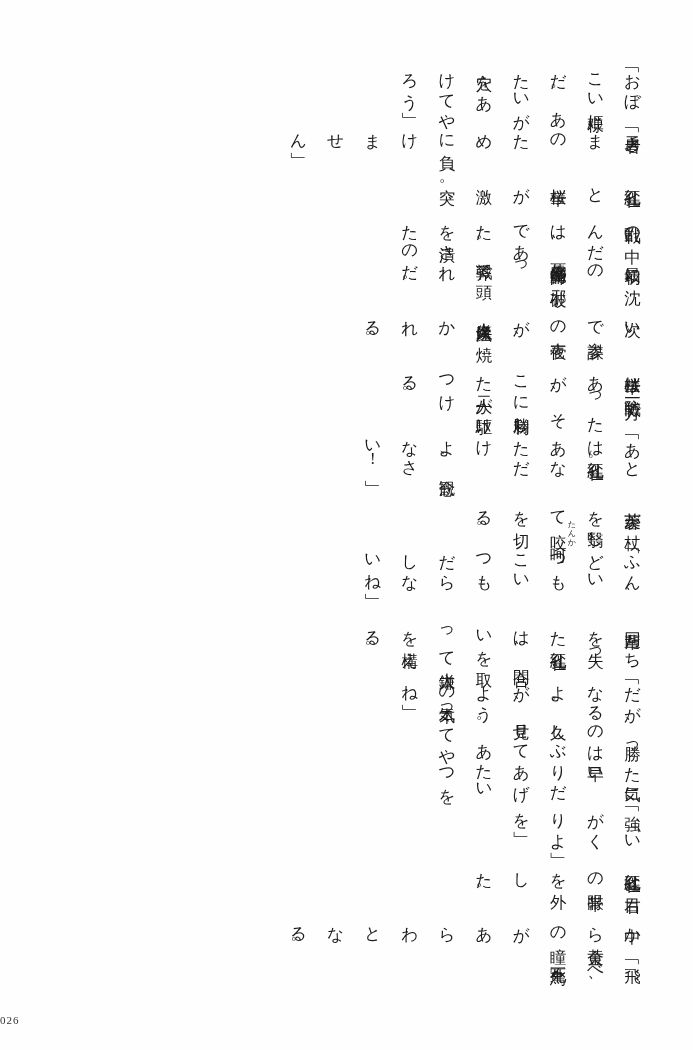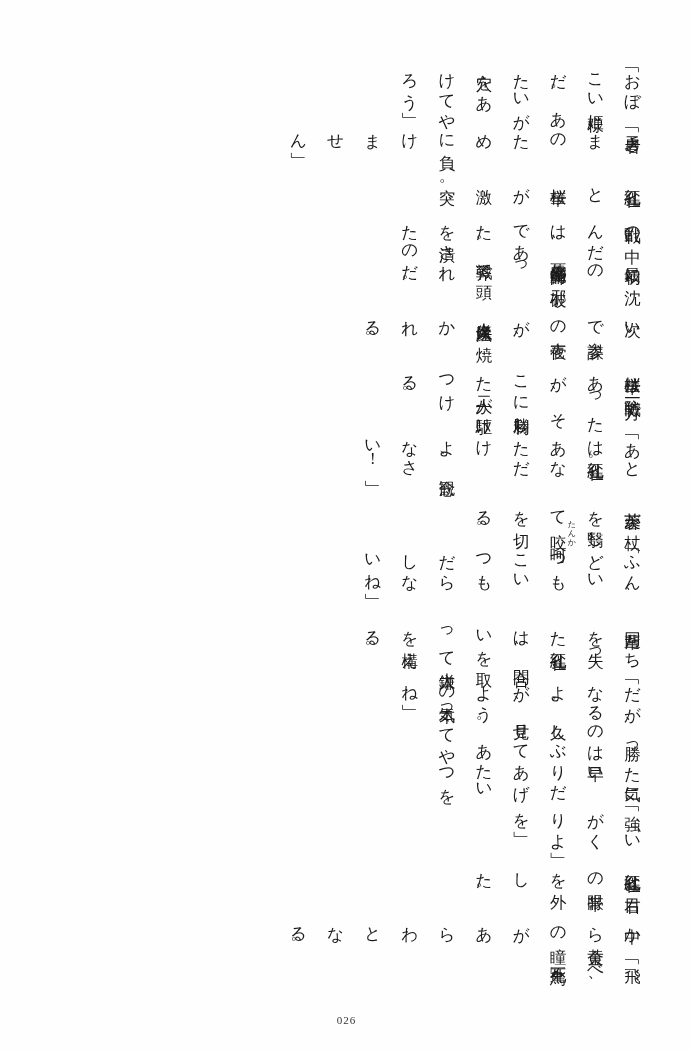--- a/index.html
+++ b/index.html
@@ -62,21 +62,20 @@
     font-size: 8px;
     letter-spacing: 0;
     line-height: 1;
   }
 
   #page-number {
     position: absolute;
     bottom: 24px;
     left: 0;
     right: 0;
-    text-align: center;
     font-size: 11px;
     letter-spacing: 1px;
     color: #333;
     font-family: "Liberation Serif", "DejaVu Serif", serif;
   }
 </style>
 </head>
 <body>
 
 <div id="page">

